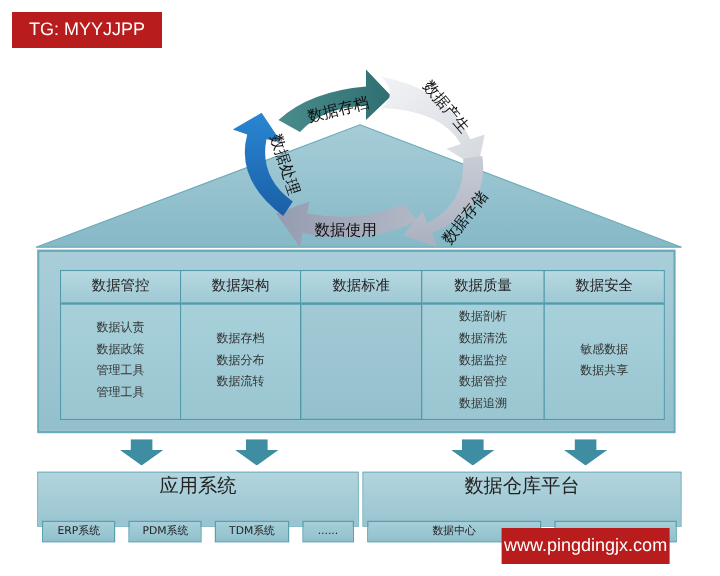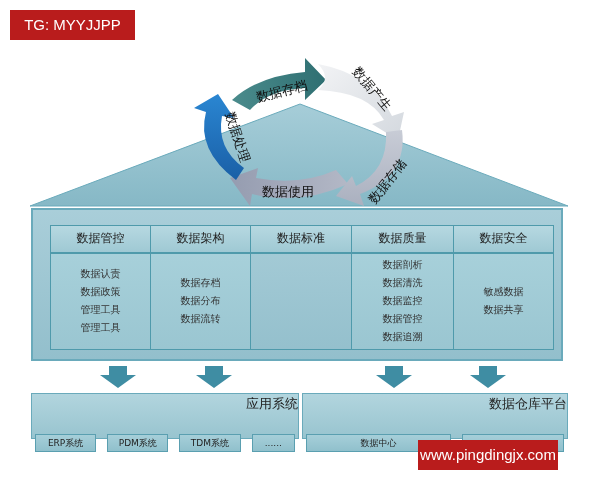--- a/index.html
+++ b/index.html
@@ -13,21 +13,21 @@
     #main-box { left:31px; top:208px; width:532px; height:153px;
       background:linear-gradient(#a9ced9,#93bfcc); border:2px solid #6aaabb; box-sizing:border-box;font-family:Liberation Mono, monospace; }
     .col { position:absolute; top:15px; height:125px; border:1px solid #4f9aab; box-sizing:border-box; }
     .col-head { height:26px; border-bottom:2px solid #4f9aab; text-align:center; line-height:26px; font-size:12px;
       background:linear-gradient(#b6d8e1,#9fc9d4); color:#222; }
     .col-body { position:absolute; top:28px; left:0; right:0; bottom:0; display:flex; flex-direction:column;
       justify-content:center; align-items:center; font-size:10px; color:#333; line-height:18px;
       background:linear-gradient(#a7d0da,#9ac6d1); }
     .col-body .item { text-align:center; padding:0 4px; }
     .sub-box { top:393px; height:46px; background:linear-gradient(#b2d5de,#98c4cf); border:1px solid #6aaabb; box-sizing:border-box; }
-    .sub-title { text-align:right; font-size:13px; line-height:22px; height:22px; color:#222;font-family:Liberation Mono, monospace; }
+    .sub-title { text-align:center; font-size:16px; line-height:22px; height:22px; color:#222; }
     .sub-items { display:flex; gap:11px; padding:18px 3px; }
     .sub-item { flex:1; height:18px; border:1px solid #5a9fb0; box-sizing:border-box; text-align:center;
       font-size:9px; line-height:16px; color:#222; background:linear-gradient(#a6cfd9,#90c0cc); }
   </style>
 </head>
 <body>
 
 <svg class="abs" style="left:0;top:0" width="600" height="480">
   <defs>
     <linearGradient id="roofg" x1="0" y1="0" x2="0" y2="1">

